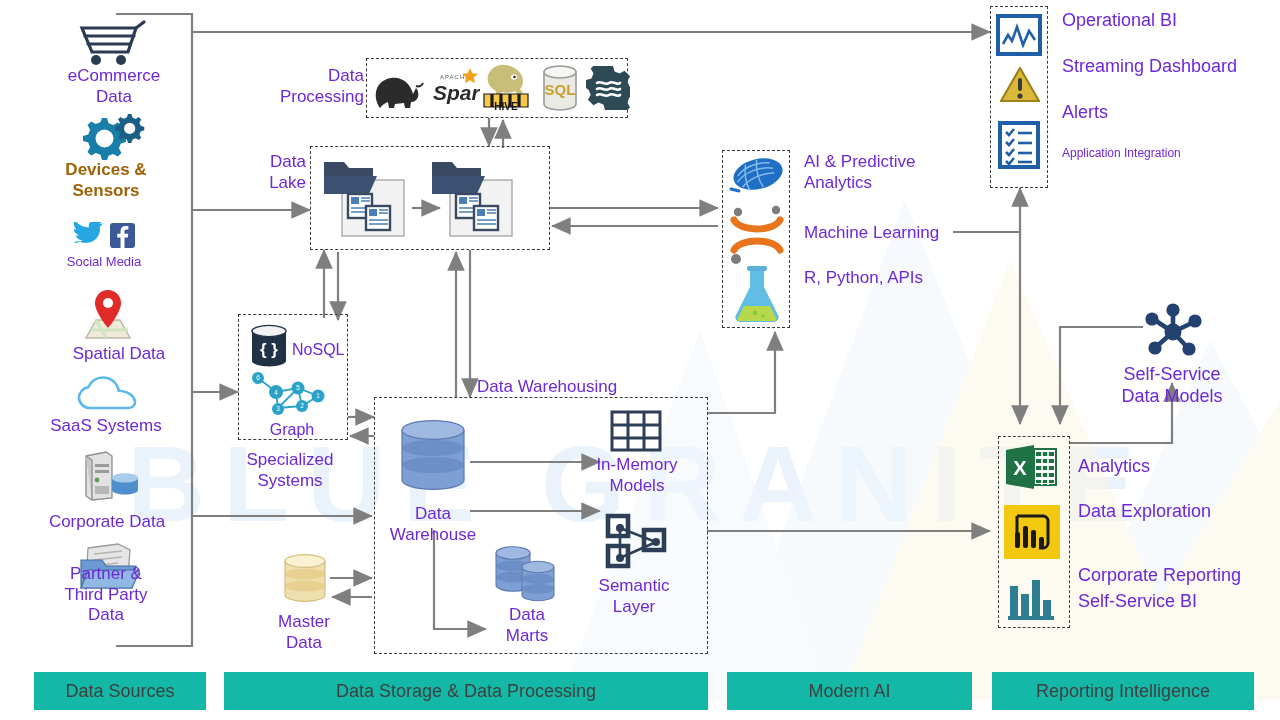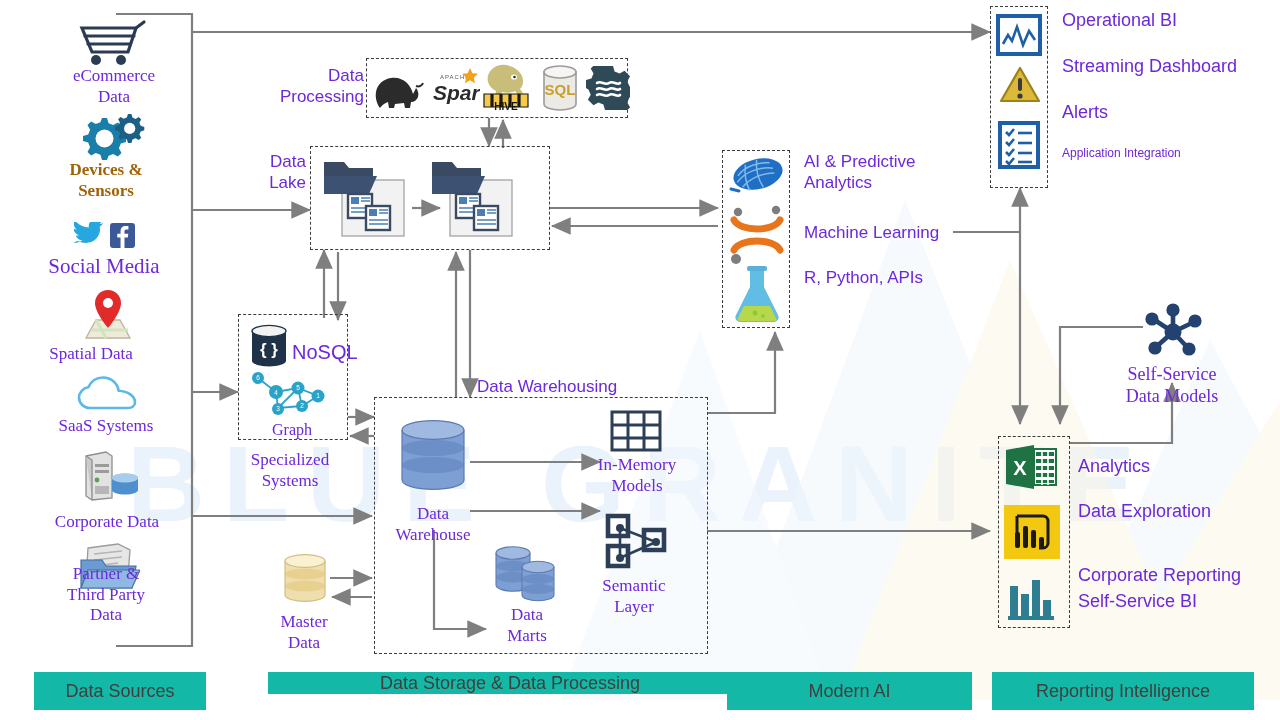--- a/index.html
+++ b/index.html
@@ -5,21 +5,21 @@
   html,body{margin:0;padding:0;background:#fff;}
   body{width:1280px;height:720px;overflow:hidden;
        font-family:"Liberation Sans", sans-serif; color:#4a4a4a;}
   #stage{position:relative;width:1280px;height:720px;background:#ffffff;}
 
   
   .wm{position:absolute;left:0;top:430px;width:1280px;text-align:center;
       font-size:108px;letter-spacing:18px;font-weight:700;
       color:#eaf2fb;line-height:1;user-select:none;white-space:nowrap;}
   .lbl{position:absolute;color:#6d28d9;line-height:1.22;white-space:nowrap;}
-  .lbl.c{text-align:center;transform:translateX(-50%);font-family:Liberation Serif, serif;}
+  .lbl.c{text-align:center;transform:translateX(-50%);}
   .lbl.w{white-space:normal;text-align:center;}
   .dashbox{position:absolute;border:1.4px dashed #3b3b3b;box-sizing:border-box;}
   .svgl{position:absolute;left:0;top:0;width:1280px;height:720px;
         pointer-events:none;overflow:visible;}
 
   
   .catbar{position:absolute;background:#14b8a6;display:flex;align-items:center;
           justify-content:center;color:#3f3f3f;font-size:18px;}
 
   
@@ -128,30 +128,30 @@
     </g>
     <circle cx="53.7" cy="14.4" r="5.6" fill="#fff"></circle>
   </svg>
   <div class="lbl c w" style="left:106px;top:160px;width:150px;font-size:17px;font-weight:600;color:#a16207;">Devices &amp;<br>Sensors</div>
 
   <svg class="ic" style="left:74px;top:222px;" width="62" height="30" viewBox="0 0 62 30">
     <path d="M4 20 c6 3 14 3 19-2 4-4 5-9 4-13 1.5-1 3-2.5 3.8-4 -1.4.6-2.8 1-4.3 1.2 1.5-.9 2.6-2.3 3.2-4 -1.5.9-3.1 1.5-4.8 1.8 -2.8-3-7.6-2-9 1.8 -.5 1.3-.5 2.7-.2 4 -5.8-.3-11.2-3-14.9-7.6 -1.9 3.3-.9 7.5 2.2 9.6 -1.2 0-2.4-.4-3.4-.9 0 3.4 2.4 6.3 5.7 7 -1.1.3-2.3.4-3.4.2 1 3 3.7 5 6.9 5 -3 2.3-6.7 3.2-10.4 2.7" fill="#26a7e0" transform="scale(0.95)"></path>
     <rect x="36" y="1" width="25" height="25" rx="3" fill="#3b5998"></rect>
     <path d="M50.5 26 V15.5 h3.3 l.5-3.8 h-3.8 v-2.4 c0-1.1.3-1.8 1.9-1.8 h2 V4.1 c-.35-.05-1.55-.15-2.95-.15 -2.9 0-4.9 1.8-4.9 5.05 v2.7 h-3.3 v3.8 h3.3 V26z" fill="#fff"></path>
   </svg>
-  <div class="lbl c" style="left:104px;top:254px;font-size:21px;">Social Media</div>
+  <div class="lbl c" style="left:104px;top:254px;font-size:13px;">Social Media</div>
 
   <svg class="ic" style="left:72px;top:288px;" width="70" height="54" viewBox="0 0 70 54">
     <path d="M14 50 L24 32 L48 32 L58 50 Z" fill="#efead9" stroke="#bdb79e" stroke-width="1.4"></path>
     <path d="M24 32 L34 50" stroke="#cfe4bf" stroke-width="3"></path>
     <path d="M20 42 L56 42" stroke="#cfe4bf" stroke-width="3"></path>
     <path d="M36 2 c-7.2 0-13 5.8-13 13 0 9.8 13 25 13 25 s13-15.2 13-25 c0-7.2-5.8-13-13-13z" fill="#e12b2b"></path>
     <circle cx="36" cy="15" r="5" fill="#fff"></circle>
   </svg>
-  <div class="lbl c" style="left:91px;top:344px;font-size:17px;">Spatial Data</div>
+  <div class="lbl c" style="left:119px;top:344px;font-size:17px;">Spatial Data</div>
 
   <svg class="ic" style="left:76px;top:376px;" width="64" height="36" viewBox="0 0 64 36">
     <path d="M14 32 c-6 0-11-4.6-11-10.4 0-5.2 4-9.6 9.3-10.3 C15 5.2 20.6 1.5 27 1.5 c8 0 14.6 5.8 15.6 13.3 C52 15.4 59 20 59 26.3 59 30 56 32 52 32 Z" fill="none" stroke="#5bb8e8" stroke-width="2.6" stroke-linejoin="round"></path>
   </svg>
   <div class="lbl c" style="left:106px;top:416px;font-size:17px;">SaaS Systems</div>
 
   <svg class="ic" style="left:76px;top:450px;" width="66" height="52" viewBox="0 0 66 52">
     <path d="M10 6 L30 2 L36 6 L36 48 L16 50 L10 46 Z" fill="#e2e2e2" stroke="#8e8e8e" stroke-width="1.3"></path>
     <path d="M10 6 L16 10 L16 50" fill="#c9c9c9" stroke="#8e8e8e" stroke-width="1.3"></path>
     <rect x="19" y="14" width="14" height="3" fill="#9a9a9a"></rect>
@@ -247,21 +247,21 @@
       <rect x="49" y="53" width="8" height="7" fill="#4a7fb5"></rect>
       <path d="M59 54 h9 M59 57 h9 M49 64 h19 M49 68 h19" stroke="#4a7fb5" stroke-width="1.7"></path>
     </g>
   </svg>
 
   <svg class="ic" style="left:248px;top:322px;" width="44" height="48" viewBox="0 0 44 48">
     <path d="M4 9 v30 c0 3 8 5.4 17 5.4 s17-2.4 17-5.4 V9z" fill="#1f3247"></path>
     <ellipse cx="21" cy="9" rx="17" ry="5.6" fill="#f2f2f2" stroke="#1f3247" stroke-width="1.4"></ellipse>
     <text x="21" y="33" text-anchor="middle" font-family="Liberation Sans, sans-serif" font-size="17" font-weight="700" fill="#fff">{ }</text>
   </svg>
-  <div class="lbl" style="left:292px;top:340px;font-size:20px;">NoSQL</div>
+  <div class="lbl" style="left:292px;top:340px;font-size:16px;">NoSQL</div>
 
   <svg class="ic" style="left:246px;top:370px;" width="90" height="50" viewBox="0 0 90 50">
     <g stroke="#2aa3c8" stroke-width="1.8" fill="none">
       <path d="M12 8 L30 22 L52 18 L72 26 L56 36 L32 38 L30 22"></path>
       <path d="M52 18 L56 36"></path>
         <path d="M32 38 L52 18"></path>
     </g>
     <g fill="#2aa3c8">
       <circle cx="12" cy="8" r="6"></circle>
         <circle cx="30" cy="22" r="7"></circle>
@@ -469,21 +469,21 @@
   </svg>
 
   <div class="lbl" style="left:1078px;top:456px;font-size:18px;">Analytics</div>
   <div class="lbl" style="left:1078px;top:501px;font-size:18px;">Data Exploration</div>
   <div class="lbl" style="left:1078px;top:546px;font-size:18px;margin-top:19px;">Corporate Reporting</div>
   <div class="lbl" style="left:1078px;top:591px;font-size:18px;">Self-Service BI</div>
 
   <div class="catbar" style="left:34px;top:672px;width:172px;height:38px;">
     <span>Data Sources</span>
   </div>
-  <div class="catbar" style="left:224px;top:672px;width:484px;height:22px;margin-left:44px;">
+  <div class="catbar" style="left:224px;top:672px;width:484px;height:38px;">
     <span>Data Storage  &amp;  Data Processing</span>
   </div>
   <div class="catbar" style="left:727px;top:672px;width:245px;height:38px;">
     <span>Modern  AI</span>
   </div>
   <div class="catbar" style="left:992px;top:672px;width:262px;height:38px;">
     <span>Reporting Intelligence</span>
   </div>
 
 </div>

